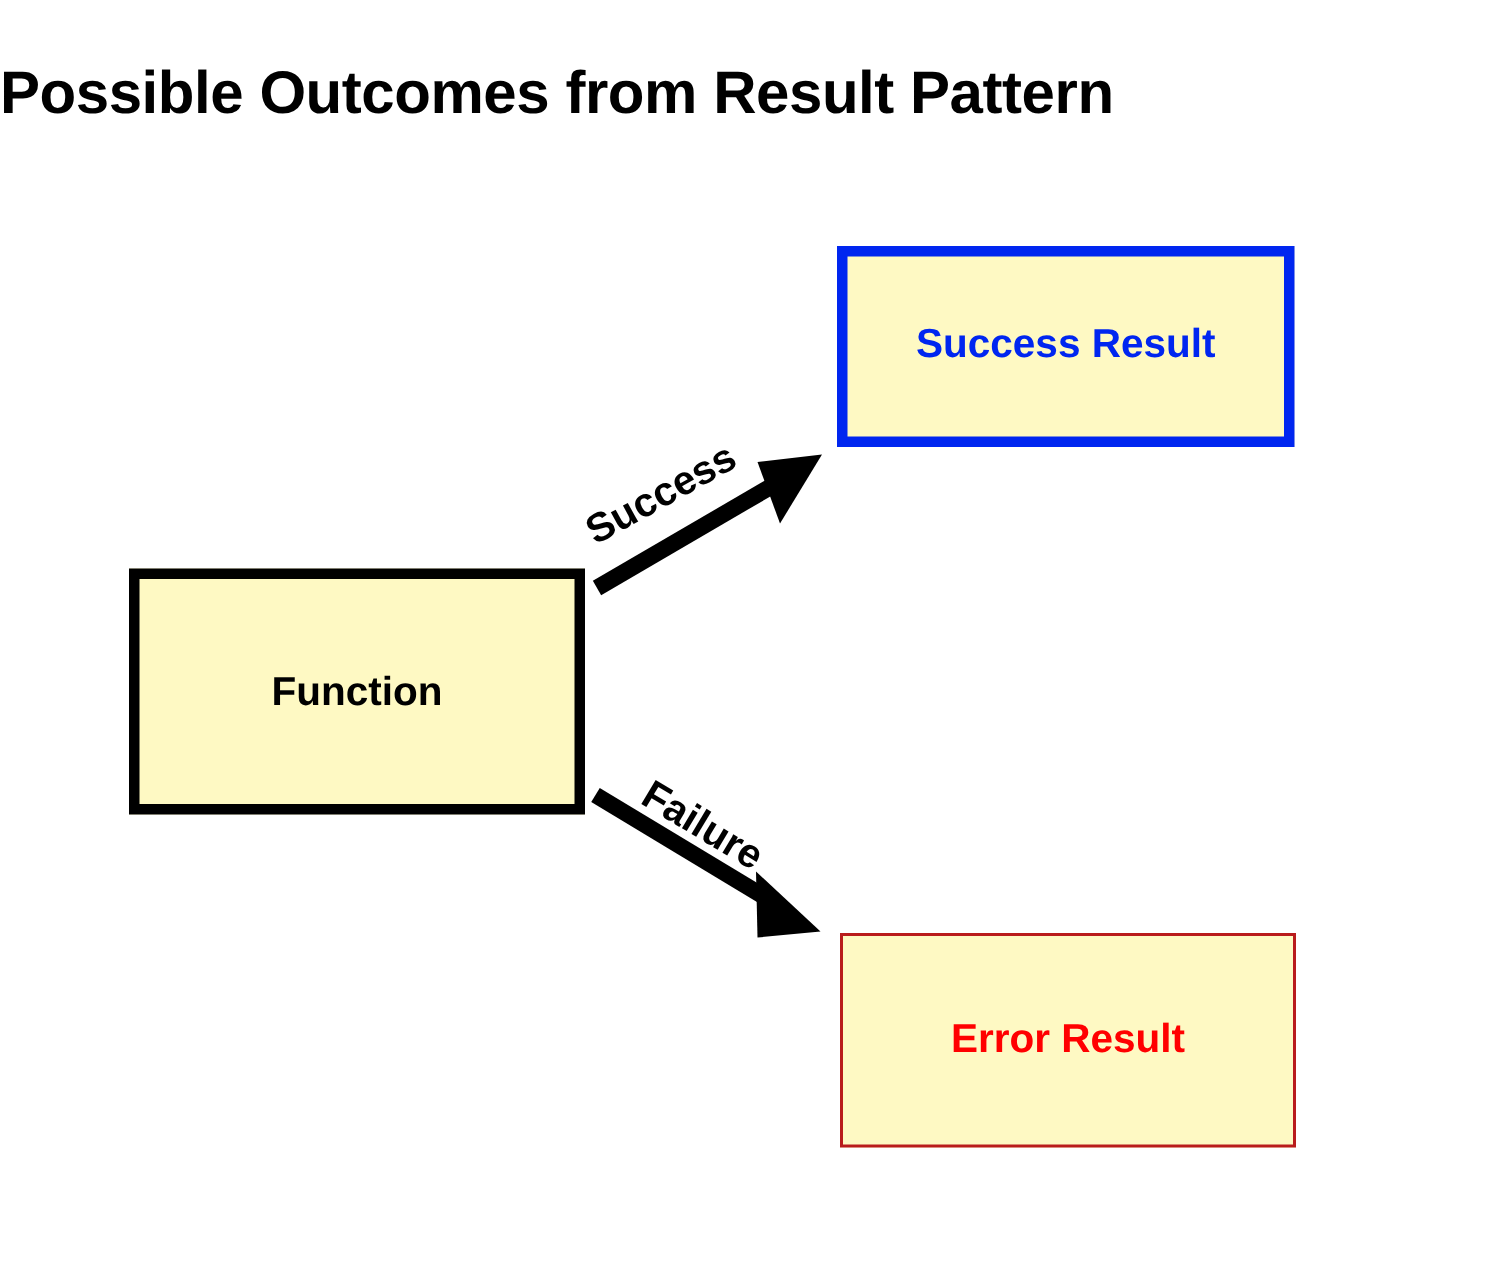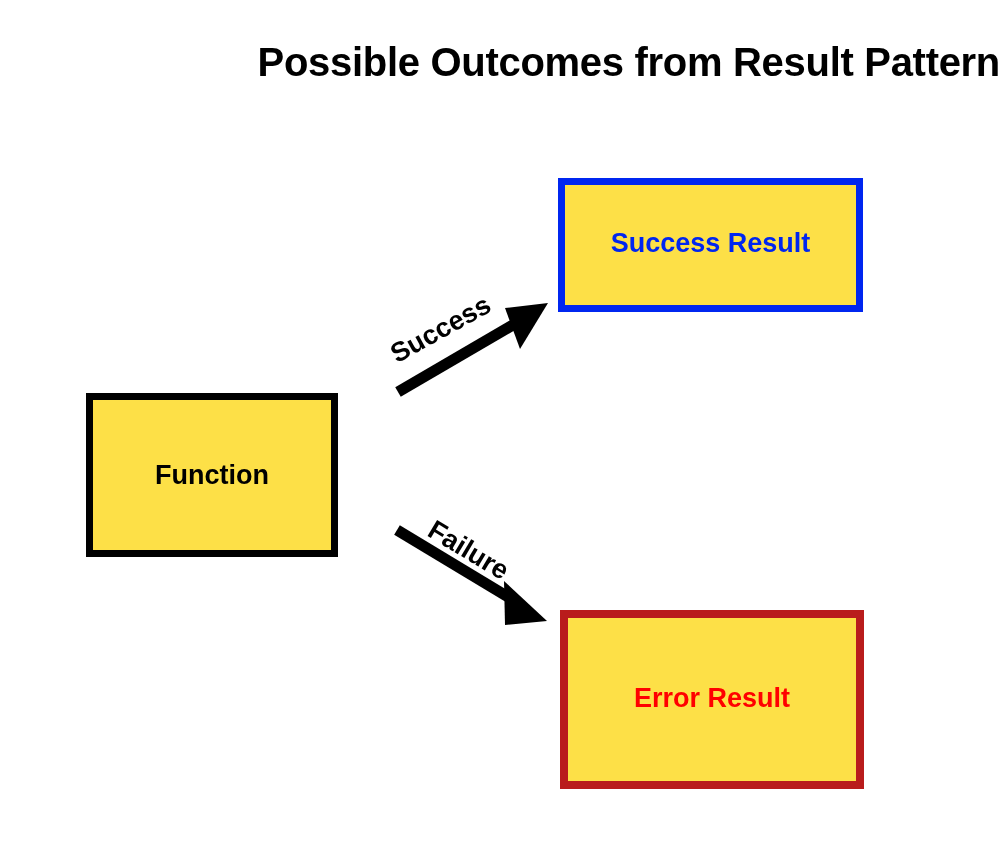--- a/index.html
+++ b/index.html
@@ -17,48 +17,47 @@
     background: #ffffff;
     overflow: hidden;
   }
 
   
   .title {
     position: absolute;
     left: 0;
     top: 40px;
     width: 1000px;
-    text-align: right;
+    text-align: left;
     font-size: 40px;
     font-weight: bold;
     color: #000000;
     letter-spacing: -0.3px;
     font-family: "Liberation Sans", sans-serif;
   }
 
   
   .node {
     position: absolute;
     box-sizing: border-box;
-    background: #fde047;
+    background: #fef9c3;
     display: flex;
     align-items: center;
     justify-content: center;
     text-align: right;
-    margin-top: 14px;
   }
   .node-label {
     font-weight: bold;
     line-height: 1.22;
   }
 
   #box-function {
     left: 86px;
     top: 379px;
-    width: 252px;
+    width: 304px;
     height: 164px;
     border: 7px solid #000000;
   }
   #box-function .node-label {
     font-size: 27px;
     color: #000000;
   }
 
   #box-success {
     left: 558px;
@@ -69,24 +68,24 @@
   }
   #box-success .node-label {
     font-size: 27px;
     color: #0026f0;
     position: relative;
     top: -2px;
   }
 
   #box-error {
     left: 560px;
-    top: 596px;
+    top: 622px;
     width: 304px;
-    height: 179px;
-    border: 8px solid #b91c1c;
+    height: 143px;
+    border: 2px solid #b91c1c;
   }
   #box-error .node-label {
     font-size: 27px;
     color: #ff0000;
     position: relative;
     top: -1px;
   }
 
   
   #arrow-layer {

